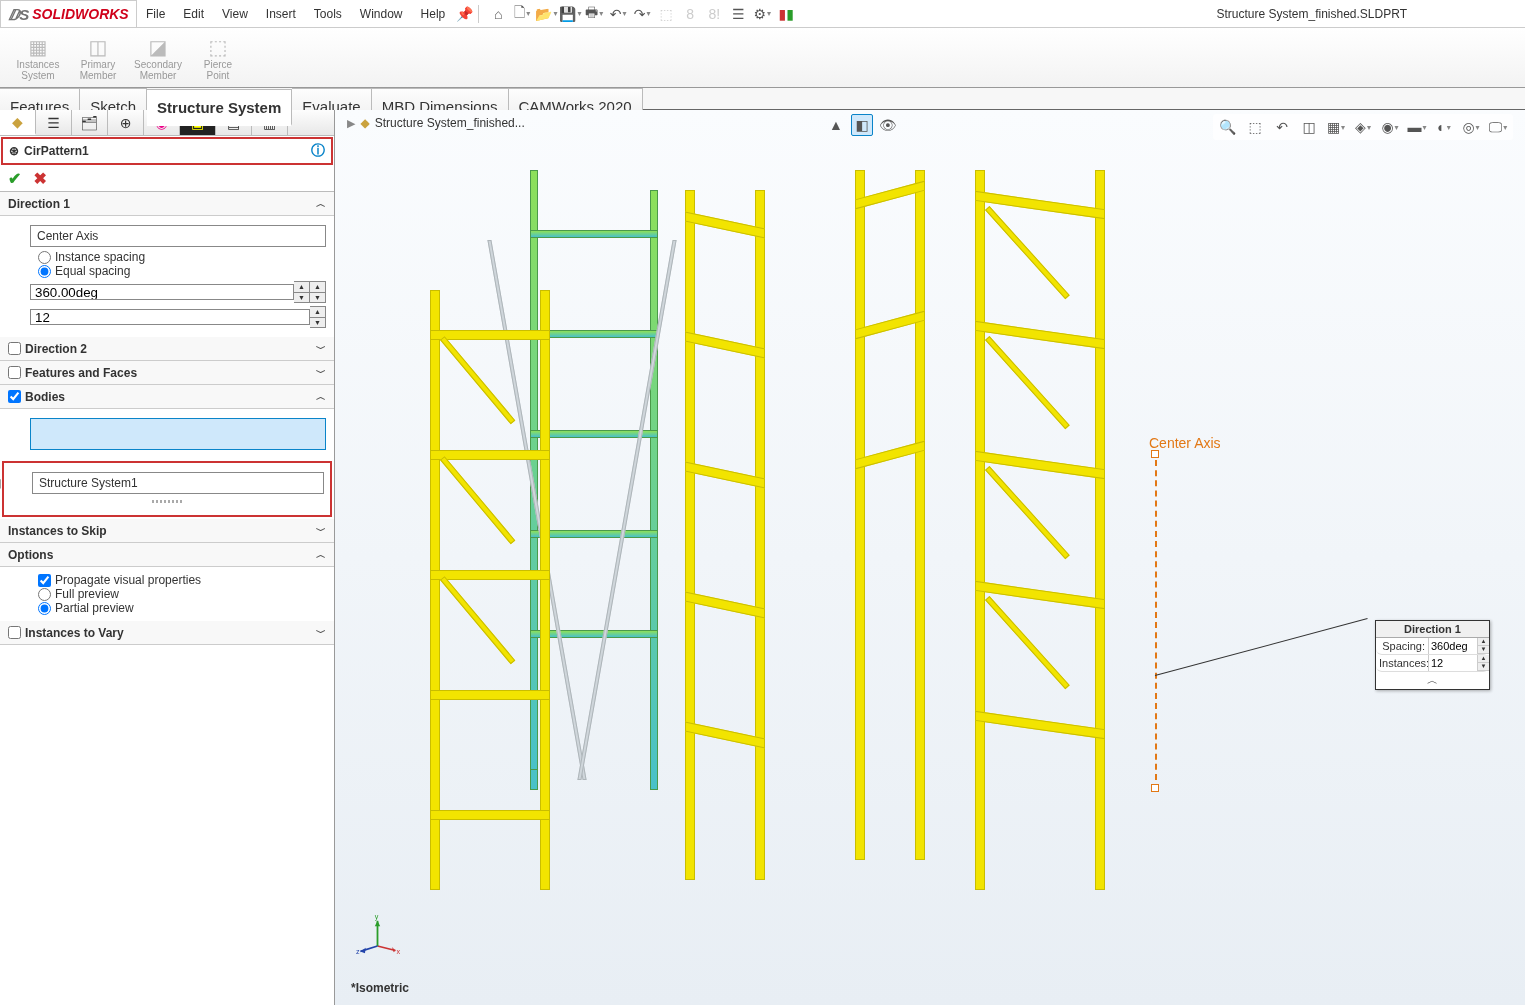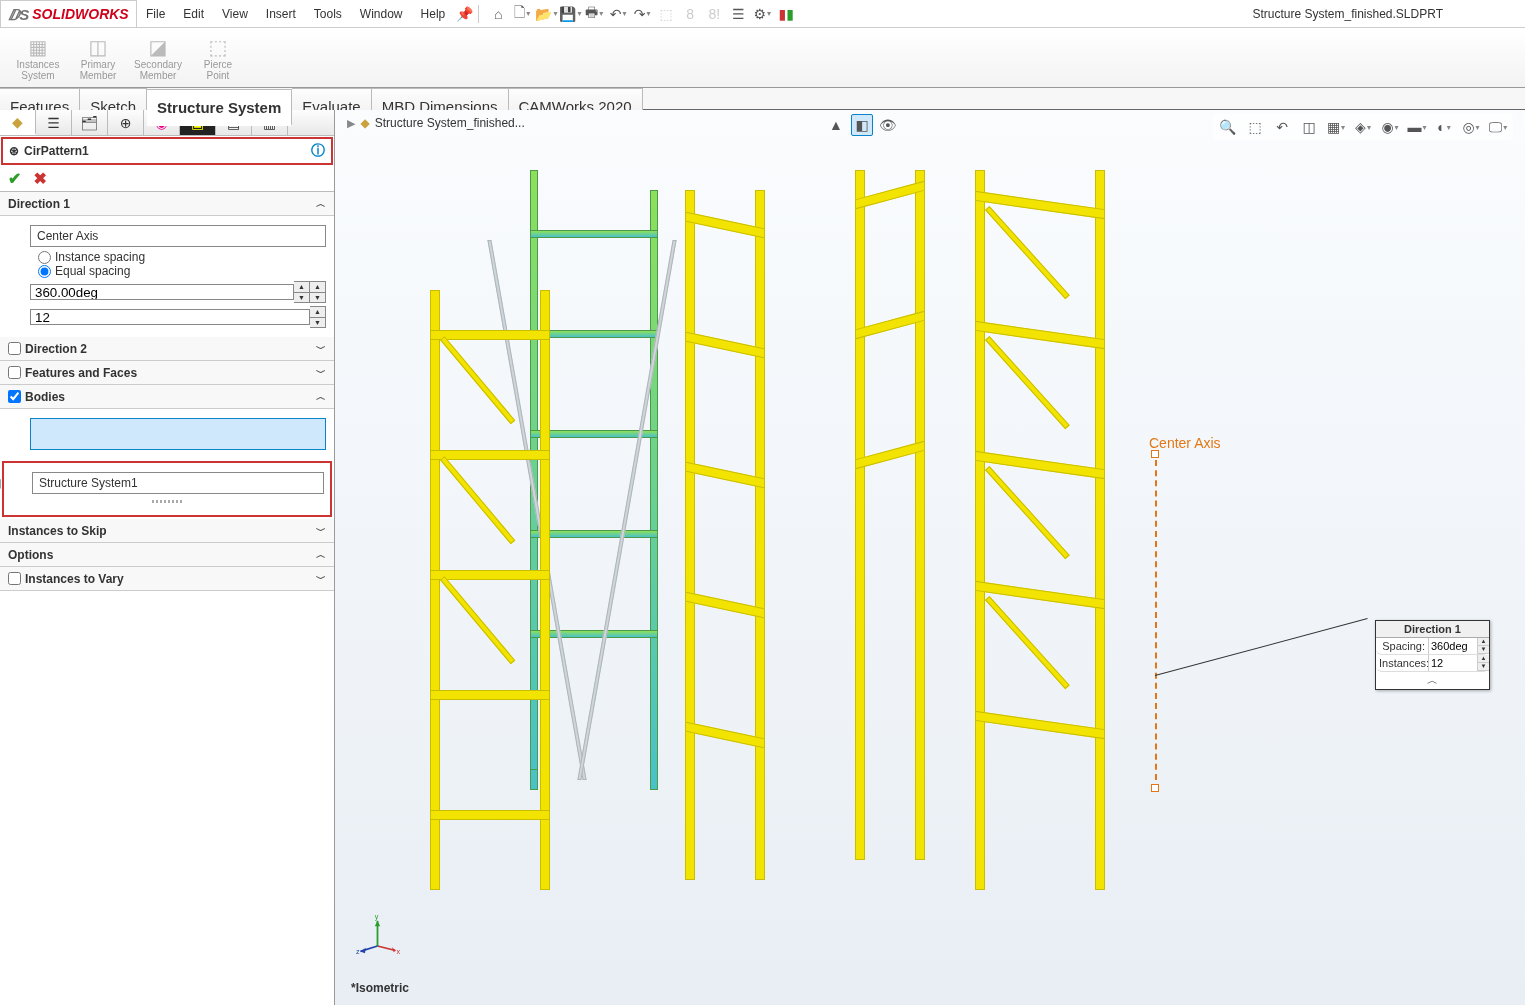--- a/index.html
+++ b/index.html
@@ -6,21 +6,21 @@
   body { width:1525px; height:1005px; background:#fff; overflow:hidden; font-size:12px; color:#333; }
   
   .menubar { height:28px; display:flex; align-items:center; border-bottom:1px solid #ccc; background:#fff; }
   .logo { width:137px; height:28px; border:1px solid #ccc; display:flex;align-items:center;justify-content:center;color:#d0021b;font-weight:bold;font-style:italic;font-size:14px;}
   .logo span.ds{font-style:italic;margin-right:3px;color:#737373;font-size:15px;}
   .menu-item { padding:0 9px; height:28px; display:flex;align-items:center;cursor:pointer; }
   .toolbar-icons {display:flex;align-items:center;gap:2px;margin-left:6px;}
   .ticon{width:22px;height:22px;display:flex;align-items:center;justify-content:center;color:#555;font-size:14px;cursor:pointer;border-radius:2px;}
   .tsep{width:1px;height:18px;background:#ccc;margin:0 2px;}
   .dropdown-arrow{font-size:8px;color:#888;margin-left:1px;}
-  .doc-title{margin-left:auto;margin-right:82px;}
+  .doc-title{margin-left:auto;margin-right:118px;}
   
   .ribbon{height:60px;border-bottom:1px solid #999;display:flex;align-items:center;padding:0 8px;background:linear-gradient(#fff,#f3f3f3);}
   .ribbon-btn{display:flex;flex-direction:column;align-items:center;justify-content:center;width:60px;height:56px;font-size:10px;color:#999;cursor:default;}
   .ribbon-btn .ricon{font-size:20px;color:#bbb;}
   
   .cmdtabs{height:22px;display:flex;border-bottom:1px solid #666;background:#f7f7f7;}
   .cmdtab{padding:17px 10px;display:flex;align-items:center;border-right:1px solid #bbb;border-top:1px solid #bbb;cursor:pointer;background:linear-gradient(#fdfdfd,#eee);font-size:15px;}
   .cmdtab.active{background:#fff;font-weight:bold;border-bottom:2px solid #fff;position:relative;top:1px;}
   
   .main{display:flex;height:calc(1005px - 28px - 60px - 22px);}
@@ -244,20 +244,34 @@
 
     <div class="section-hdr">
       <span>Instances to Skip</span>
       <span class="chev">﹀</span>
     </div>
 
     <div class="section-hdr">
       <span>Options</span>
       <span class="chev">︿</span>
     </div>
+    <div class="section-body">
+      <div class="checkbox">
+        <input type="checkbox" checked="" style="">
+          <span>Propagate visual properties</span>
+      </div>
+      <div class="radio">
+        <input type="radio" name="preview" style="">
+          <span>Full preview</span>
+      </div>
+      <div class="radio">
+        <input type="radio" name="preview" checked="" style="">
+          <span>Partial preview</span>
+      </div>
+    </div>
 
     <div class="section-hdr">
       <input type="checkbox" style="margin-right: 4px;">
       <span>Instances to Vary</span>
       <span class="chev">﹀</span>
     </div>
   </div>
 
   <div class="viewport">
     <div class="crumb">

